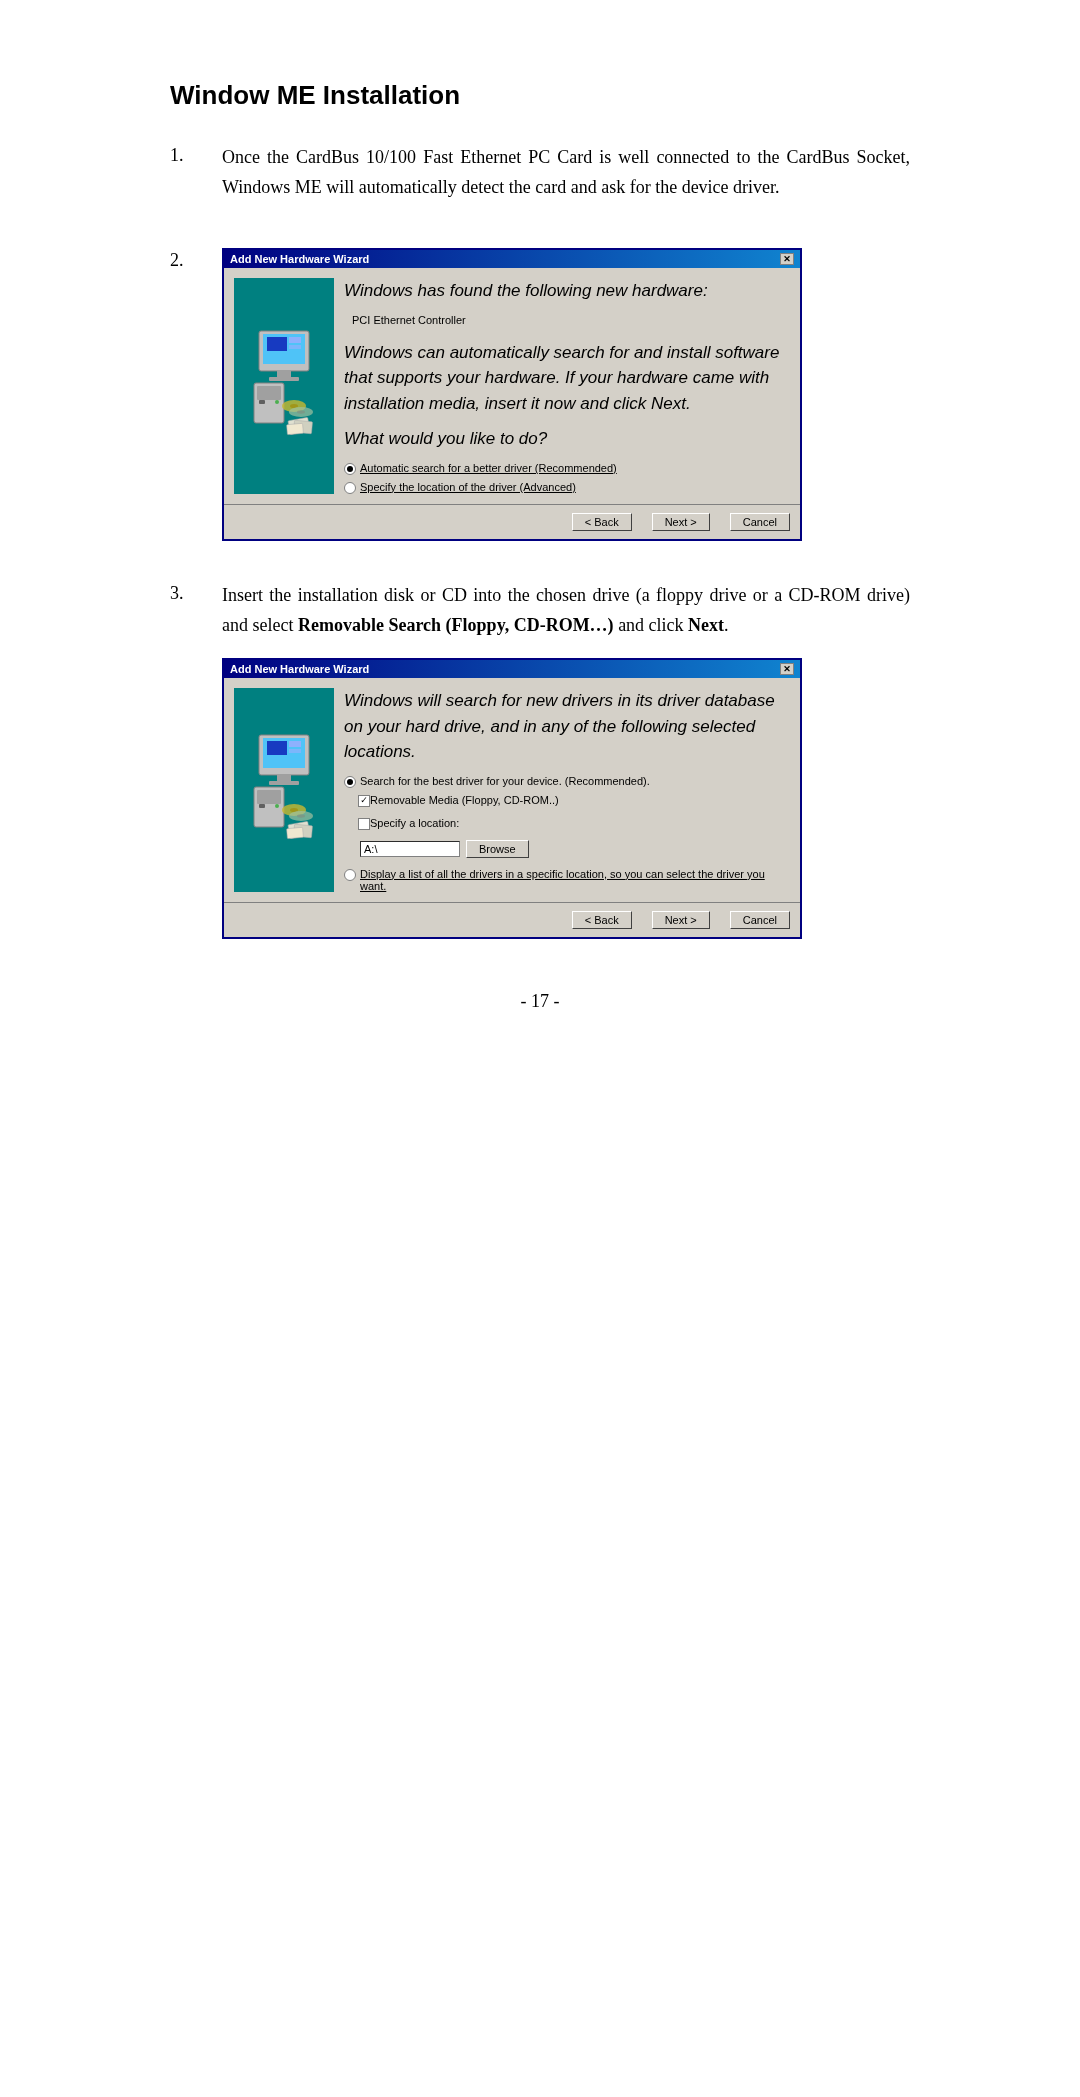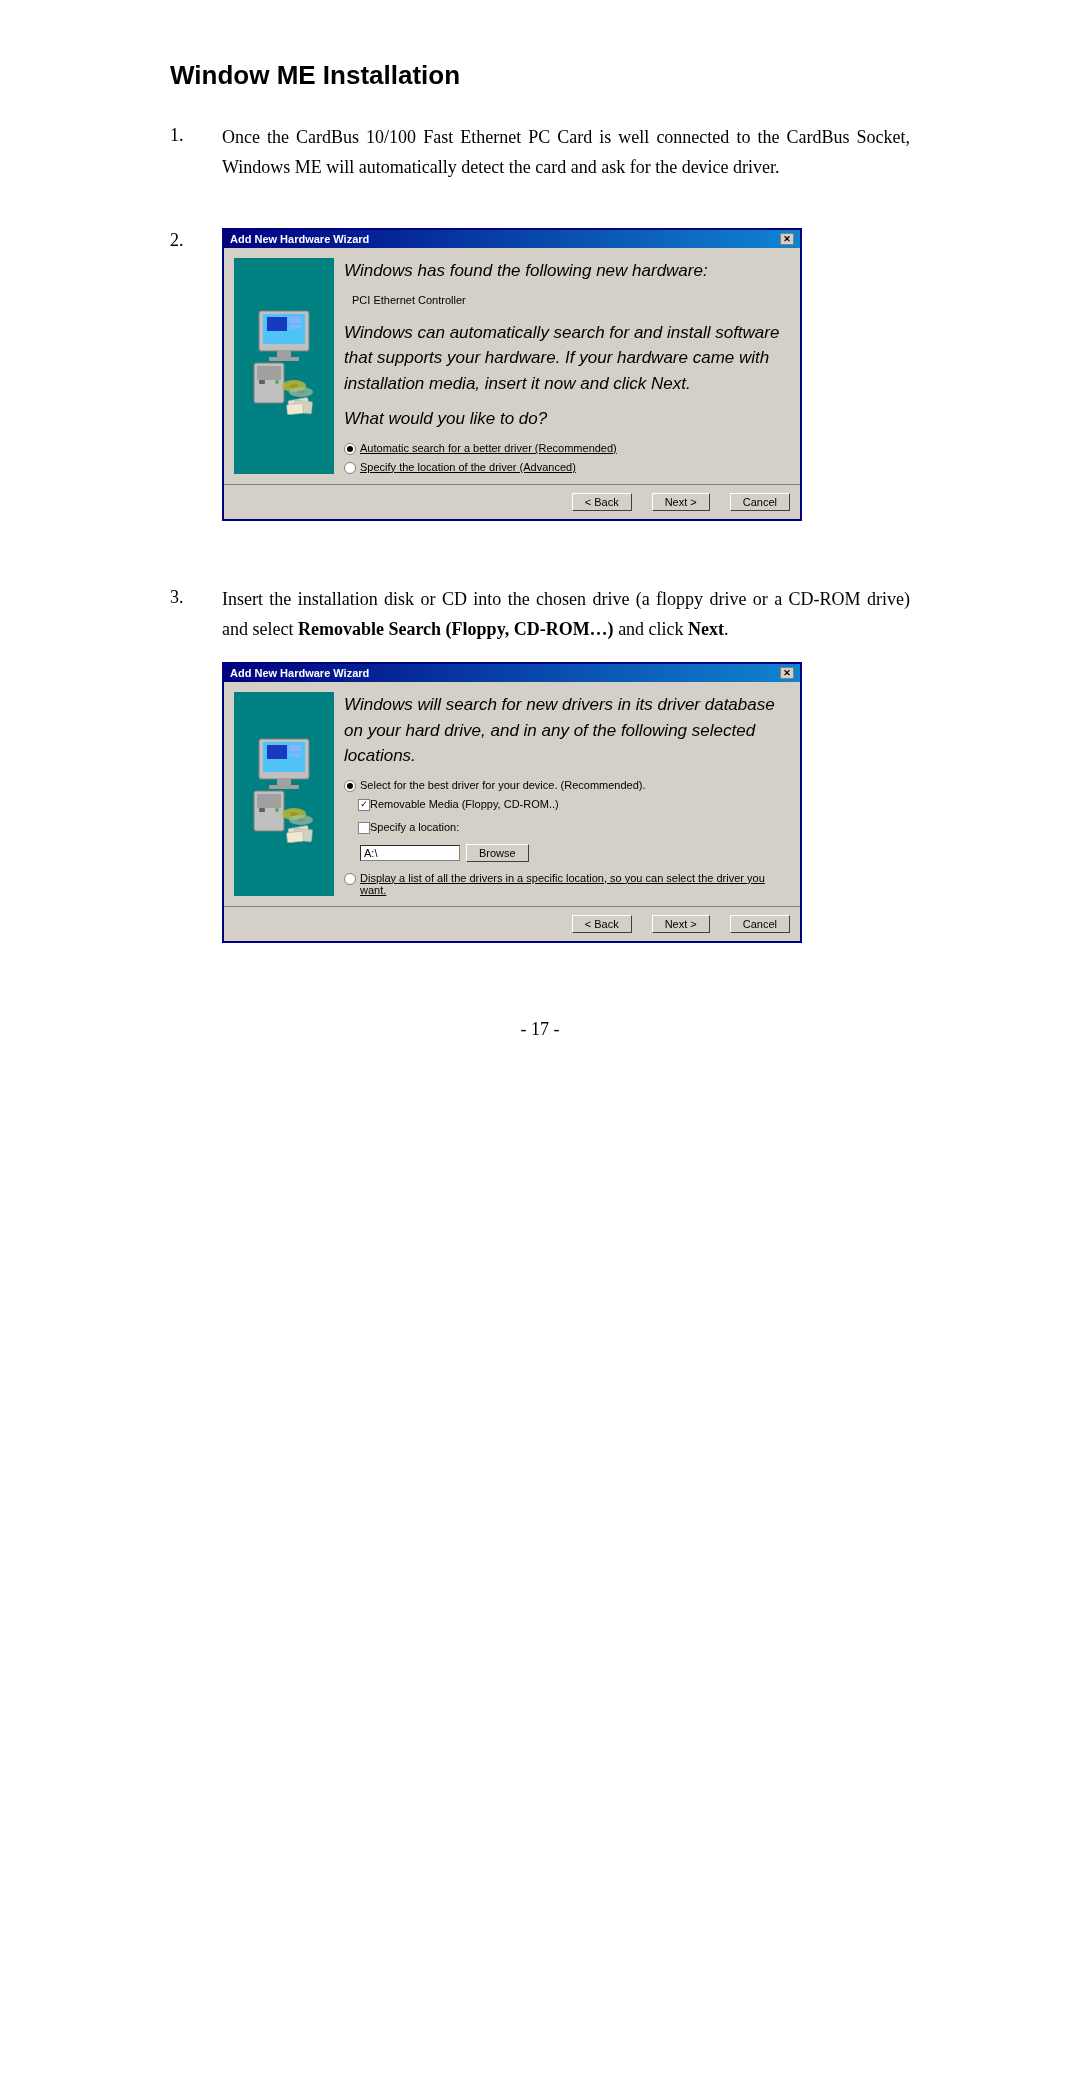--- a/index.html
+++ b/index.html
@@ -10,21 +10,21 @@
       font-size: 18px;
       color: #000000;
       display: flex;
       justify-content: center;
       min-height: 2097px;
       width: 1080px;
     }
 
     .page {
       width: 780px;
-      padding: 60px 20px 60px 20px;
+      padding: 80px 20px 60px 20px;
     }
 
     h1.page-title {
       font-family: Arial, Helvetica, sans-serif;
       font-size: 26px;
       font-weight: bold;
       margin-bottom: 32px;
     }
 
     .step-list {
@@ -52,21 +52,21 @@
       text-align: justify;
       margin-bottom: 18px;
     }
 
     
     .wizard-dialog {
       border: 2px solid #000080;
       background: #d4d0c8;
       width: 100%;
       max-width: 580px;
-      margin-bottom: 36px;
+      margin-bottom: 12px;
       font-family: Arial, Helvetica, sans-serif;
       font-size: 11px;
       color: #000000;
     }
 
     .wizard-titlebar {
       background: linear-gradient(to right, #000080, #1084d0);
       color: #ffffff;
       font-size: 11px;
       font-weight: bold;
@@ -371,21 +371,21 @@
                 <rect x="50" y="98" width="20" height="14" rx="1" fill="#e0e0d0" stroke="#aaa" stroke-width="0.5" transform="rotate(-10, 60, 105)"></rect>
                 <rect x="55" y="100" width="18" height="12" rx="1" fill="#d0d0c0" stroke="#aaa" stroke-width="0.5" transform="rotate(5, 64, 106)"></rect>
                 <rect x="48" y="103" width="16" height="10" rx="1" fill="#f0e8d0" stroke="#aaa" stroke-width="0.5" transform="rotate(-5, 56, 108)"></rect>
               </svg>
             </div>
             <div class="wizard-right-panel">
               <div class="wizard-text">Windows will search for new drivers in its driver database on your hard drive, and in any of the following selected locations.</div>
               <div class="wizard-radio-group">
                 <div class="wizard-radio-item">
                   <div class="radio-dot selected"></div>
-                  <span>Select for the best driver for your device. (Recommended).</span>
+                  <span>Search for the best driver for your device. (Recommended).</span>
                 </div>
                 <div class="checkbox-item" style="margin-left: 14px;">
                   <div class="checkbox-box checked"></div>
                   <span>Removable Media (Floppy, CD-ROM..)</span>
                 </div>
                 <div class="checkbox-item" style="margin-left: 14px;">
                   <div class="checkbox-box"></div>
                   <span>Specify a location:</span>
                 </div>
                 <div class="input-row">

